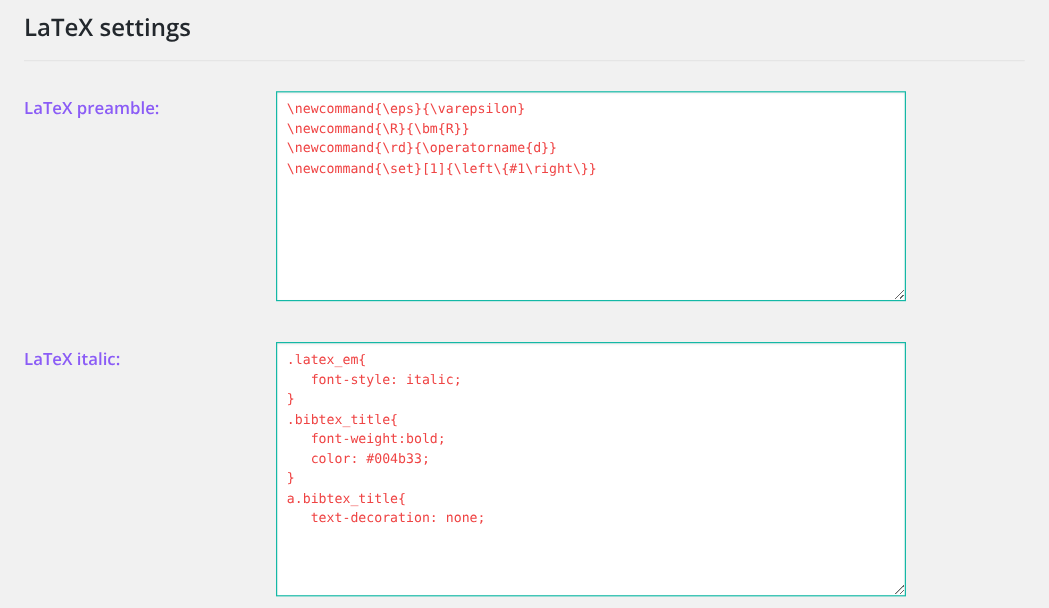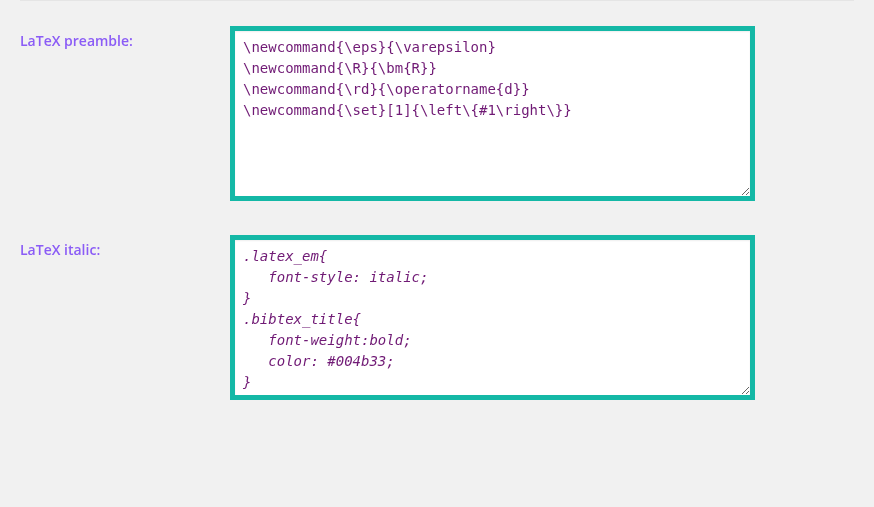--- a/index.html
+++ b/index.html
@@ -43,42 +43,42 @@
       width: 200px;
       font-size: 14px;
     }
     .form-table td {
       padding: 15px 10px;
       vertical-align: top;
     }
     textarea {
       width: 525px;
       font-family: Consolas, Monaco, monospace;
-      font-size: 14px;
+      font-size: 11px;
       padding: 6px 8px;
-      border: 5px solid #14b8a6;
+      border: 1px solid #14b8a6;
       background: #fff;
-      color: #701a75;
+      color: #ef4444;
       line-height: 1.5;
       box-shadow: inset 0 1px 2px rgba(0,0,0,0.07);
       resize: both;
     }
     textarea.preamble {
       height: 175px;
     }
     textarea.styles {
-      height: 165px;
+      height: 212px;
       overflow-y: scroll;
-      font-style: italic;
     }
   </style>
 </head>
 <body>
 
 <div class="wrap">
+  <h2 class="title">LaTeX settings</h2>
   <div class="divider"></div>
 
   <table class="form-table">
     <tbody>
       <tr>
         <th scope="row">LaTeX preamble:</th>
         <td>
           <textarea class="preamble" style="">\newcommand{\eps}{\varepsilon}
 \newcommand{\R}{\bm{R}}
 \newcommand{\rd}{\operatorname{d}}

